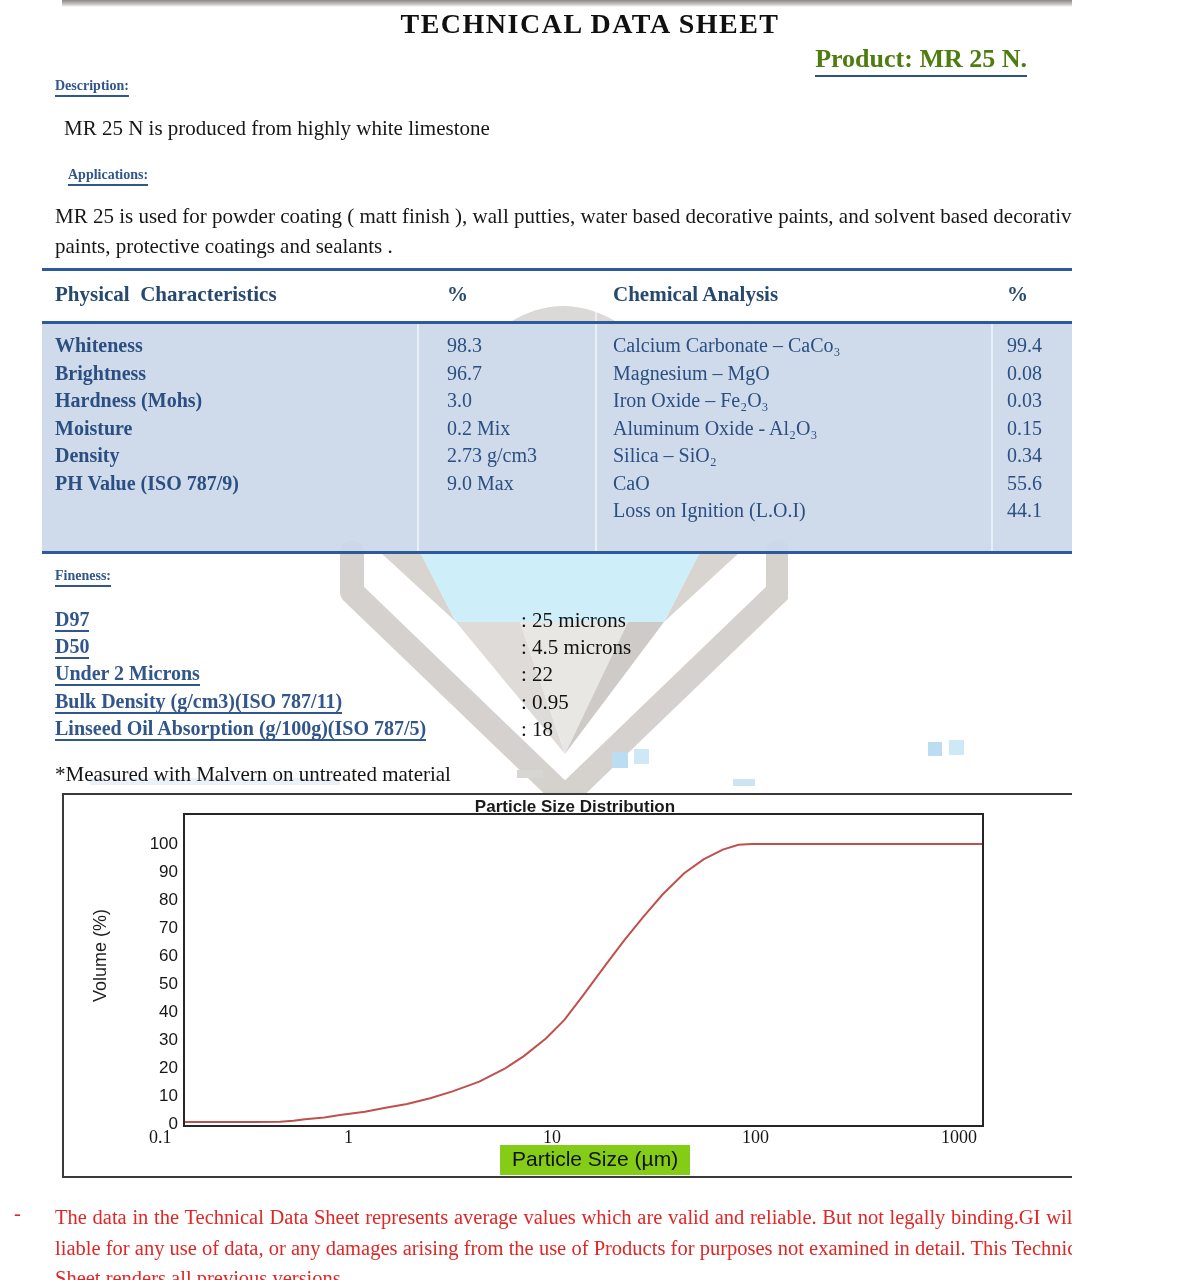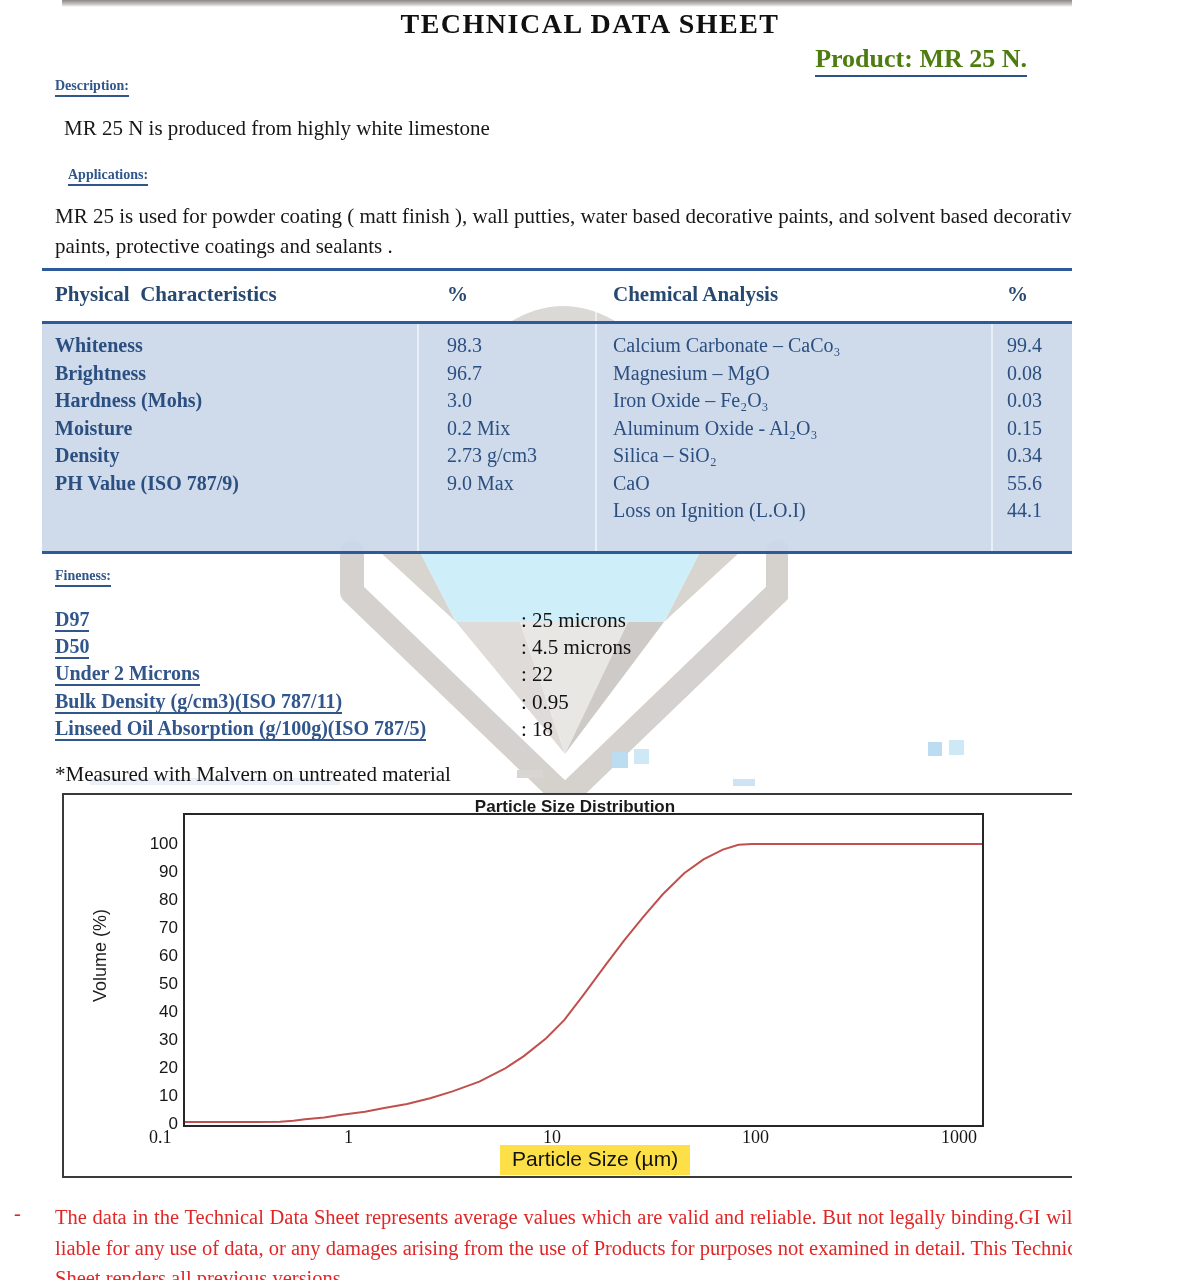--- a/index.html
+++ b/index.html
@@ -35,21 +35,21 @@
   
   .figure{left:62px;top:793px;width:1026px;height:385px;border:2px solid #3a3a3a;background:#fff;box-sizing:border-box;}
   .sans{font-family:"Liberation Sans","DejaVu Sans",sans-serif;}
   .chart-title{position:absolute;left:0;top:2px;width:1022px;text-align:center;font-size:17px;
                font-weight:bold;color:#1a1a1a;}
   .plot{position:absolute;left:119px;top:18px;width:797px;height:310px;border:2px solid #262626;box-sizing:content-box;}
   .ylabel{position:absolute;left:-64px;top:150px;width:200px;transform:rotate(-90deg);transform-origin:center;
           font-size:18px;color:#1e1e1e;text-align:center;}
   .ytick{position:absolute;left:58px;width:56px;text-align:right;font-size:17px;color:#161616;line-height:24px;}
   .xtick{position:absolute;width:80px;text-align:left;font-size:18px;color:#161616;top:332px;}
-  .xlabel-box{position:absolute;left:436px;top:350px;height:30px;line-height:28px;background:#fde047;
+  .xlabel-box{position:absolute;left:436px;top:350px;height:30px;line-height:28px;background:#84cc16;
               padding:0 12px;font-size:21px;color:#111;}
   
   .disclaimer{left:55px;top:1202px;width:1080px;font-size:20.5px;line-height:30.6px;color:#e02626;
               text-align:justify;}
   .disc-bullet{left:14px;top:1202px;font-size:20.5px;color:#e02626;}
   
   .wm-sq{position:absolute;}
 </style>
 </head>
 <body>

